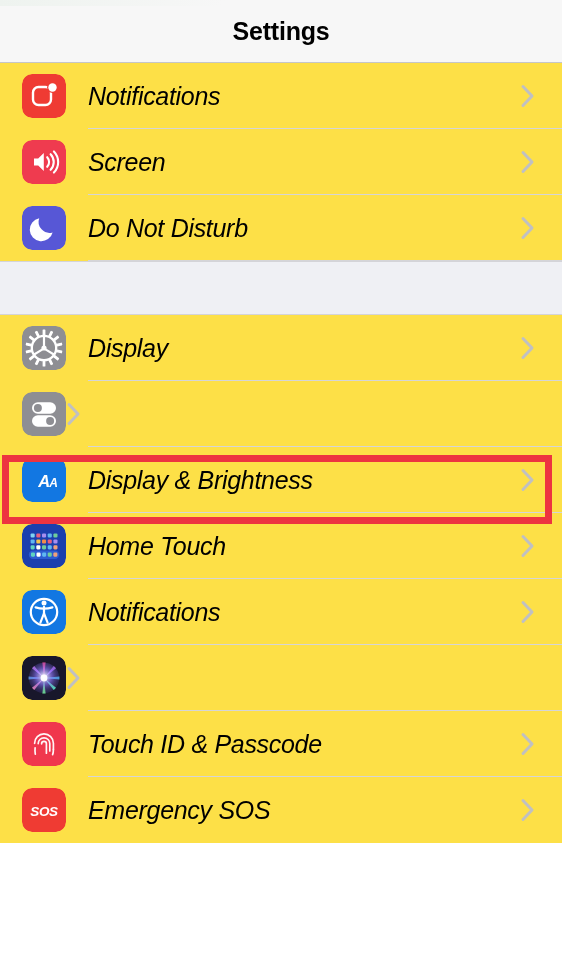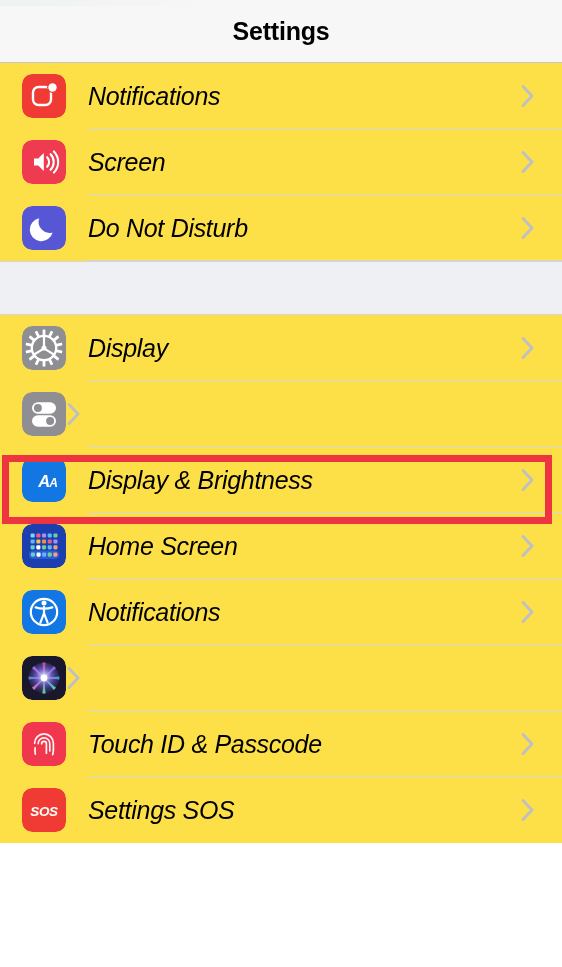--- a/index.html
+++ b/index.html
@@ -273,21 +273,21 @@
             <rect x="25.700000000000003" y="21.3" width="4.1" height="4.1" rx="1.1" fill="#5fb8f2"></rect>
             <rect x="31.4" y="21.3" width="4.1" height="4.1" rx="1.1" fill="#f0a07a"></rect>
             <rect x="6.8" y="26.6" width="30.4" height="8.4" rx="4.2" fill="#2f62d8" opacity="0.85"></rect>
             <rect x="8.9" y="28.6" width="4.1" height="4.1" rx="1.1" fill="#5fd4c0"></rect>
             <rect x="14.5" y="28.6" width="4.1" height="4.1" rx="1.1" fill="#ffffff"></rect>
             <rect x="20.1" y="28.6" width="4.1" height="4.1" rx="1.1" fill="#5fb8f2"></rect>
             <rect x="25.699999999999996" y="28.6" width="4.1" height="4.1" rx="1.1" fill="#6fce9a"></rect>
             <rect x="31.299999999999997" y="28.6" width="4.1" height="4.1" rx="1.1" fill="#f0a07a"></rect>
           </svg>
         </div>
-        <div class="row-label">Home Screen</div>
+        <div class="row-label">Home Touch</div>
         <div class="chevron">
           <svg width="16" height="26" viewBox="0 0 16 26" xmlns="http://www.w3.org/2000/svg">
             <path d="M3 3.5 L12 13 L3 22.5" fill="none" stroke="#c0c0c2" stroke-width="3" stroke-linecap="round" stroke-linejoin="round"></path>
           </svg>
         </div>
         <div class="sep"></div>
       </div>
       <div class="row">
         <div class="icon-wrap">
           <svg width="44" height="44" viewBox="0 0 44 44" xmlns="http://www.w3.org/2000/svg">
@@ -359,21 +359,21 @@
         </div>
         <div class="sep"></div>
       </div>
       <div class="row no-sep">
         <div class="icon-wrap">
           <svg width="44" height="44" viewBox="0 0 44 44" xmlns="http://www.w3.org/2000/svg">
             <rect width="44" height="44" rx="10" fill="#ef3b33"></rect>
             <text x="22" y="27.6" font-family="Liberation Sans, sans-serif" font-size="13.5" font-weight="bold" fill="#ffffff" text-anchor="middle" letter-spacing="-0.3">SOS</text>
           </svg>
         </div>
-        <div class="row-label">Settings SOS</div>
+        <div class="row-label">Emergency SOS</div>
         <div class="chevron">
           <svg width="16" height="26" viewBox="0 0 16 26" xmlns="http://www.w3.org/2000/svg">
             <path d="M3 3.5 L12 13 L3 22.5" fill="none" stroke="#c0c0c2" stroke-width="3" stroke-linecap="round" stroke-linejoin="round"></path>
           </svg>
         </div>
       </div>
     </div>
   </div>
 
 <div id="highlight-box" style="border-color: rgb(237, 52, 64);"></div>

